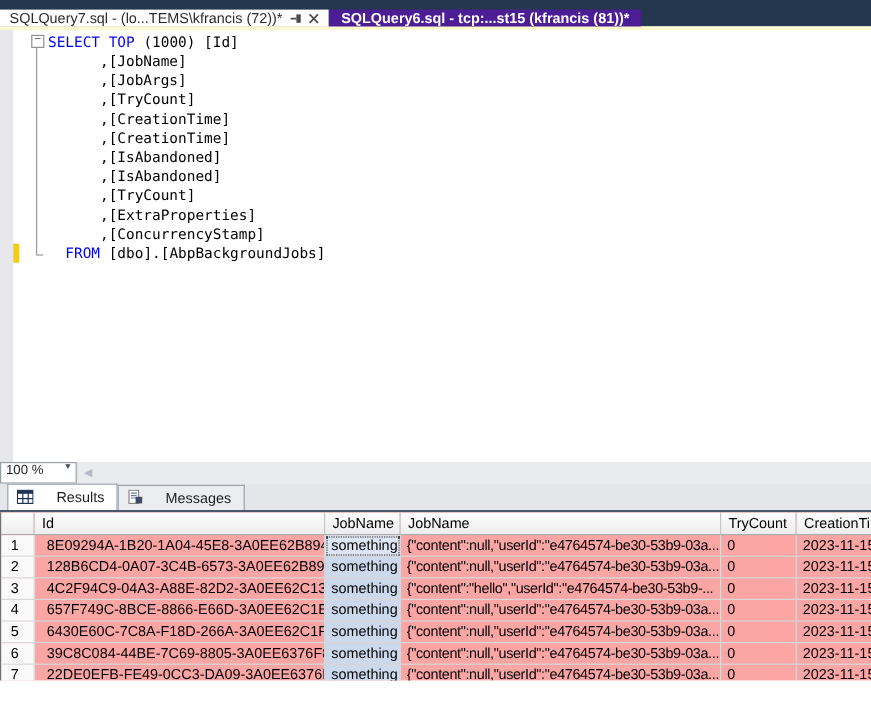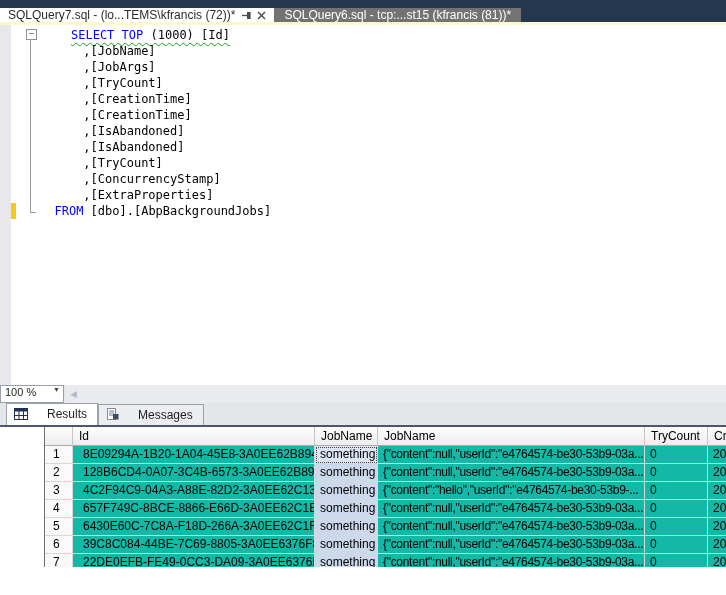--- a/index.html
+++ b/index.html
@@ -5,21 +5,21 @@
   html,body{margin:0;padding:0;}
   body{
     width:726px;height:595px;overflow:hidden;background:#ffffff;
     font-family:"Liberation Sans", sans-serif;font-size:12px;color:#1e1e1e;
     position:relative;
   }
   
   .tabbar{height:22px;background:#25364f;display:flex;align-items:flex-end;}
   .tab{display:flex;align-items:center;padding:0 8px;white-space:nowrap;cursor:default;}
   .tab.active{background:#ffffff;color:#2b2b2b;}
-  .tab.inactive{background:#737373;color:#ffffff;padding:0 10px;}
+  .tab.inactive{background:#4c1d95;color:#ffffff;padding:0 10px;font-weight:bold;}
   .tab .tab-label{font-size:12px;}
   .tab-icons{display:flex;align-items:center;gap:5px;margin-left:7px;}
   .pin-icon svg,.close-icon svg{display:block;}
   .yellow-strip{height:3px;background:#fcf8d0;}
   
   .editor{position:relative;height:360px;background:#ffffff;overflow:hidden;}
   .margin-strip{position:absolute;left:0;top:0;width:11px;height:100%;background:#e8e8ec;}
   .change-bar{position:absolute;left:11px;width:5px;height:16px;background:#f2cb1d;}
   .collapse-box{
     position:absolute;left:26px;top:4px;width:9px;height:9px;background:#ffffff;
@@ -29,22 +29,22 @@
   .outline-line{position:absolute;left:30px;top:14px;width:1px;height:173px;background:#9a9a9a;}
   .outline-tick{position:absolute;left:30px;top:187px;width:6px;height:1px;background:#9a9a9a;}
   .code{
     position:absolute;left:0;top:2px;right:0;
     font-family:"DejaVu Sans Mono","Liberation Mono",monospace;font-size:12px;line-height:16px;
   }
   .code-line{white-space:pre;padding-left:40px;height:16px;}
   .seg-kw{color:#0000ff;}
   .seg-pl{color:#000000;}
   .squiggle{
-    text-decoration:underline;text-decoration-style:wavy;text-decoration-color:#17a317;
-    text-decoration-thickness:1px;text-underline-offset:3px;margin-left:31px;
+    text-decoration-style:wavy;text-decoration-color:#17a317;
+    text-decoration-thickness:1px;text-underline-offset:3px;
   }
   
   .editor-bottom{height:18px;background:#e6e7e8;display:flex;align-items:stretch;}
   .zoom-combo{
     width:64px;background:#ffffff;border:1px solid #98a0ac;display:flex;align-items:flex-start;
     font-size:11px;box-sizing:border-box;
   }
   .zoom-combo .zoom-value{flex:1;padding-left:4px;}
   .combo-arrow{width:13px;text-align:center;font-size:7px;color:#444;}
   .hscrollbar{flex:1;background:#eaebef;margin-left:2px;display:flex;align-items:center;}
@@ -54,21 +54,21 @@
     height:24px;background:#e4e6ea;display:flex;align-items:flex-end;padding-left:6px;
     box-sizing:border-box;border-bottom:2px solid #49586e;
   }
   .rtab{
     display:flex;align-items:center;gap:19px;padding:2px 10px 3px 7px;font-size:12px;
     border:1px solid #9ba1ac;border-bottom:none;background:#ecedf0;height:21px;box-sizing:border-box;
   }
   .rtab.active{background:#ffffff;height:22px;}
   .rtab svg{display:block;}
   
-  .grid-outer{height:140px;background:#14b8a6;border-left:1px solid #707070;overflow:hidden;margin-left:44px;}
+  .grid-outer{height:140px;background:#fca5a5;border-left:1px solid #707070;overflow:hidden;}
   .grid{
     display:grid;grid-template-columns:28px 242px 63px 267px 63px 90px;
     grid-template-rows:19px repeat(7,18px);width:753px;
   }
   .gcell{
     box-sizing:border-box;white-space:nowrap;overflow:hidden;line-height:17px;
     border-right:1px solid #d8d8d8;border-bottom:1px solid #d8d8d8;padding:0 5px;
     font-size:12px;color:#000;
   }
   .ghead{
@@ -123,22 +123,22 @@
     <div class="code">
         <div class="code-line"><span class="squiggle"><span class="seg-kw">SELECT TOP </span><span class="seg-pl">(1000) [Id]</span></span></div>
         <div class="code-line"><span class="seg-pl">      ,[JobName]</span></div>
         <div class="code-line"><span class="seg-pl">      ,[JobArgs]</span></div>
         <div class="code-line"><span class="seg-pl">      ,[TryCount]</span></div>
         <div class="code-line"><span class="seg-pl">      ,[CreationTime]</span></div>
         <div class="code-line"><span class="seg-pl">      ,[CreationTime]</span></div>
         <div class="code-line"><span class="seg-pl">      ,[IsAbandoned]</span></div>
         <div class="code-line"><span class="seg-pl">      ,[IsAbandoned]</span></div>
         <div class="code-line"><span class="seg-pl">      ,[TryCount]</span></div>
+        <div class="code-line"><span class="seg-pl">      ,[ExtraProperties]</span></div>
         <div class="code-line"><span class="seg-pl">      ,[ConcurrencyStamp]</span></div>
-        <div class="code-line"><span class="seg-pl">      ,[ExtraProperties]</span></div>
         <div class="code-line"><span class="seg-pl">  </span><span class="seg-kw">FROM</span><span class="seg-pl"> [dbo].[AbpBackgroundJobs]</span></div>
       </div>
   <div class="change-bar" style="top: 178px;"></div>
     </div>
 
   <div class="editor-bottom">
     <div class="zoom-combo">
       <span class="zoom-value">100 %</span>
       <span class="combo-arrow">▼</span>
     </div>

